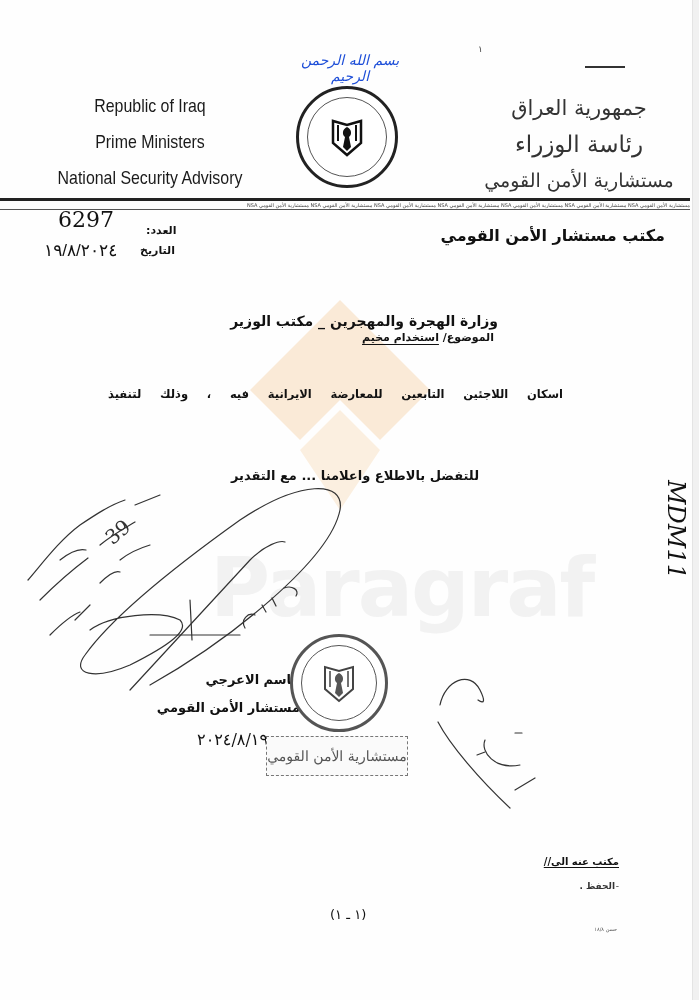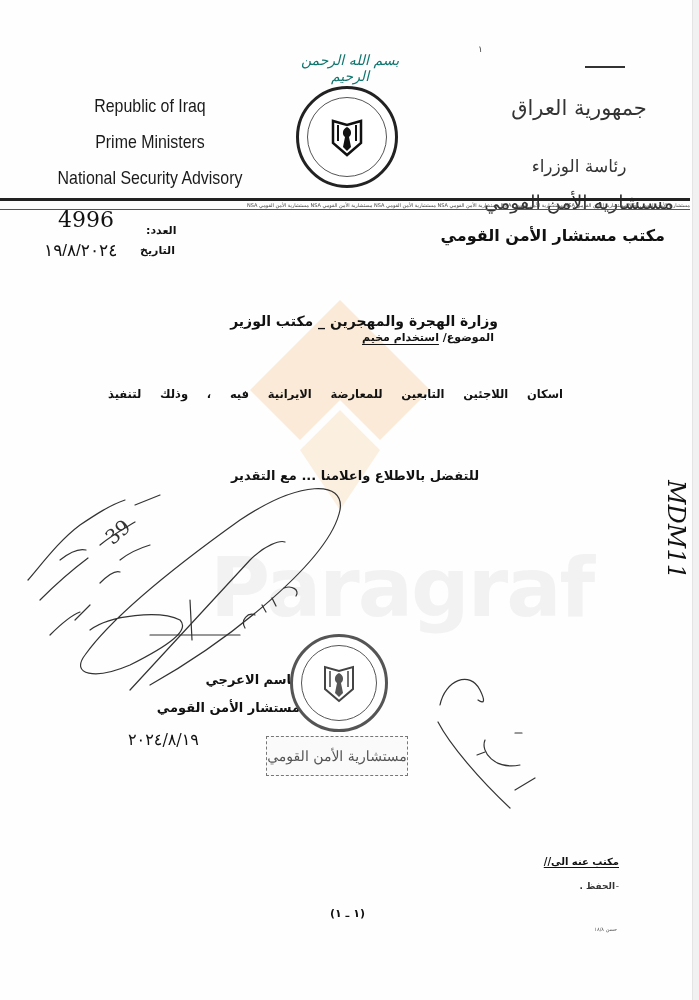--- a/index.html
+++ b/index.html
@@ -14,27 +14,27 @@
   .abs { position: absolute; }
   .rtl { direction: rtl; unicode-bidi: plaintext; }
 
   
   .en-head { left: 0; top: 88px; width: 300px; text-align: center; font-family: "Liberation Sans", sans-serif; font-size: 18.5px; color: #1a1a1a; line-height: 36px; transform: scaleX(0.86); transform-origin: 150px 0; }
   .en-head div { white-space: nowrap; }
 
   
   .ar-head { right: 20px; top: 90px; width: 200px; text-align: center; font-family: "DejaVu Serif", serif; color: #333; line-height: 36px; }
   .ar-head .l1 { font-size: 21px; letter-spacing: 1px; }
-  .ar-head .l2 { font-size: 17px; letter-spacing: 2px; margin-top: 22px; }
+  .ar-head .l2 { font-size: 23px; letter-spacing: 2px; }
   .ar-head .l3 { font-size: 19px; }
   .dash-small { right: 74px; top: 66px; width: 40px; height: 2px; background: #333; }
   .page-mark { left: 478px; top: 44px; font-size: 9px; color: #444; }
 
   
-  .basmala { left: 290px; top: 52px; width: 120px; text-align: center; font-family: "DejaVu Serif", serif; font-size: 14px; color: #0f766e; font-style: italic; }
+  .basmala { left: 290px; top: 52px; width: 120px; text-align: center; font-family: "DejaVu Serif", serif; font-size: 14px; color: #1d4ed8; font-style: italic; }
 
   
   .seal { border-radius: 50%; border: 3px solid #222; background: #fff; }
   .seal-top { left: 296px; top: 86px; width: 96px; height: 96px; }
   .seal-inner { position: absolute; left: 8px; top: 8px; right: 8px; bottom: 8px; border-radius: 50%; border: 1px solid #555; }
   .seal-shield { position: absolute; left: 50%; top: 50%; width: 34px; height: 40px; transform: translate(-50%,-50%); }
 
   
   .band { left: 0; top: 198px; width: 690px; height: 12px; }
   .band .line1 { position: absolute; left: 0; top: 0; width: 100%; height: 3px; background: #222; }
@@ -60,31 +60,31 @@
   .body-text div { text-align-last: justify; }
   .closing { left: 230px; top: 468px; width: 250px; text-align: center; font-size: 13px; font-weight: bold; }
 
   
   .wm-text { left: 210px; top: 540px; font-family: "DejaVu Sans", sans-serif; font-size: 82px; font-weight: bold; color: rgba(200,200,200,0.22); letter-spacing: -2px; }
   .wm-shape { left: 230px; top: 280px; width: 220px; height: 240px; }
 
   
   .sig-name { left: 160px; top: 672px; width: 140px; text-align: right; font-size: 13px; font-weight: bold; }
   .sig-title { left: 100px; top: 700px; width: 200px; text-align: right; font-size: 13px; font-weight: bold; }
-  .sig-date { left: 128px; top: 730px; width: 140px; text-align: left; font-size: 16px; font-family: "DejaVu Serif", serif; }
+  .sig-date { left: 128px; top: 730px; width: 140px; text-align: right; font-size: 16px; font-family: "DejaVu Serif", serif; }
 
   .seal-bottom { left: 290px; top: 634px; width: 92px; height: 92px; border-color: #555; border-width: 3px; }
   .stamp-rect { left: 266px; top: 736px; width: 140px; height: 38px; border: 1px dashed #777; background: #fafafa; }
   .stamp-rect span { display: block; text-align: center; font-family: "DejaVu Serif", serif; font-size: 14px; line-height: 38px; color: #555; }
 
   
   .cc-label { right: 80px; top: 856px; font-size: 10px; font-weight: bold; text-decoration: underline; text-underline-offset: 2px; }
   .cc-item { right: 84px; top: 881px; font-size: 9px; font-weight: bold; color: #333; }
   .cc-dash { right: 80px; top: 881px; font-size: 9px; color: #333; }
-  .page-num { left: 330px; top: 907px; font-size: 11px; font-weight: bold; }
+  .page-num { left: 330px; top: 907px; font-size: 13px; font-weight: normal; }
   .ref-code { right: 82px; top: 926px; font-size: 5px; color: #555; }
 
   
   .margin-code { left: 636px; top: 480px; font-family: "DejaVu Serif", serif; font-size: 24px; font-style: italic; transform: rotate(90deg); transform-origin: left top; white-space: nowrap; left: 690px; top: 480px; }
 
   svg.hand { position: absolute; left: 0; top: 0; pointer-events: none; }
 </style>
 </head>
 <body>
 
@@ -121,21 +121,21 @@
     </svg>
   </div>
 
   <div class="abs band">
     <div class="line1"></div>
     <div class="text">مستشارية الأمن القومي NSA مستشارية الأمن القومي NSA مستشارية الأمن القومي NSA مستشارية الأمن القومي NSA مستشارية الأمن القومي NSA مستشارية الأمن القومي NSA مستشارية الأمن القومي NSA</div>
     <div class="line2"></div>
   </div>
 
   <div class="abs office rtl">مكتب مستشار الأمن القومي</div>
-  <div class="abs num-val">4996</div>
+  <div class="abs num-val">6297</div>
   <div class="abs num-label rtl">العدد:</div>
   <div class="abs date-val rtl">١٩/٨/٢٠٢٤</div>
   <div class="abs date-label rtl">التاريخ</div>
 
   <div class="abs addressee rtl">وزارة الهجرة والمهجرين _ مكتب الوزير</div>
   <div class="abs subject rtl">
     <span>الموضوع/</span>
     <span class="subj-val">استخدام مخيم</span>
   </div>
 

